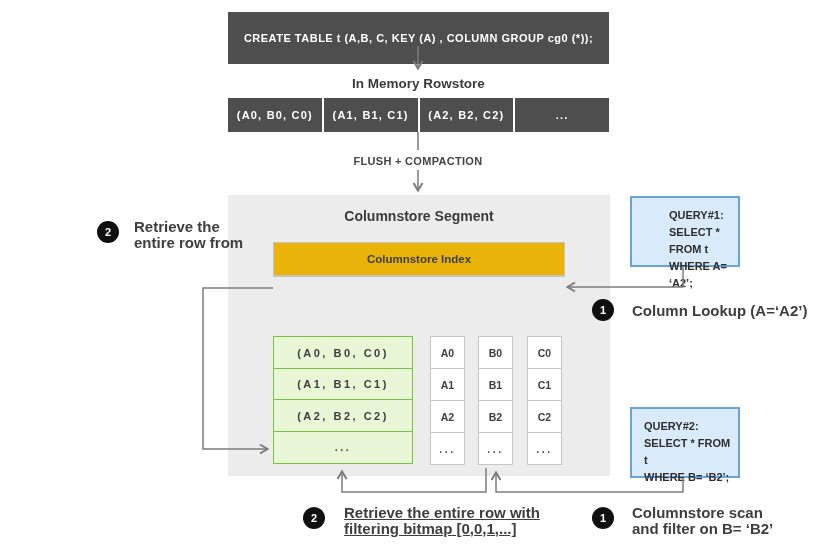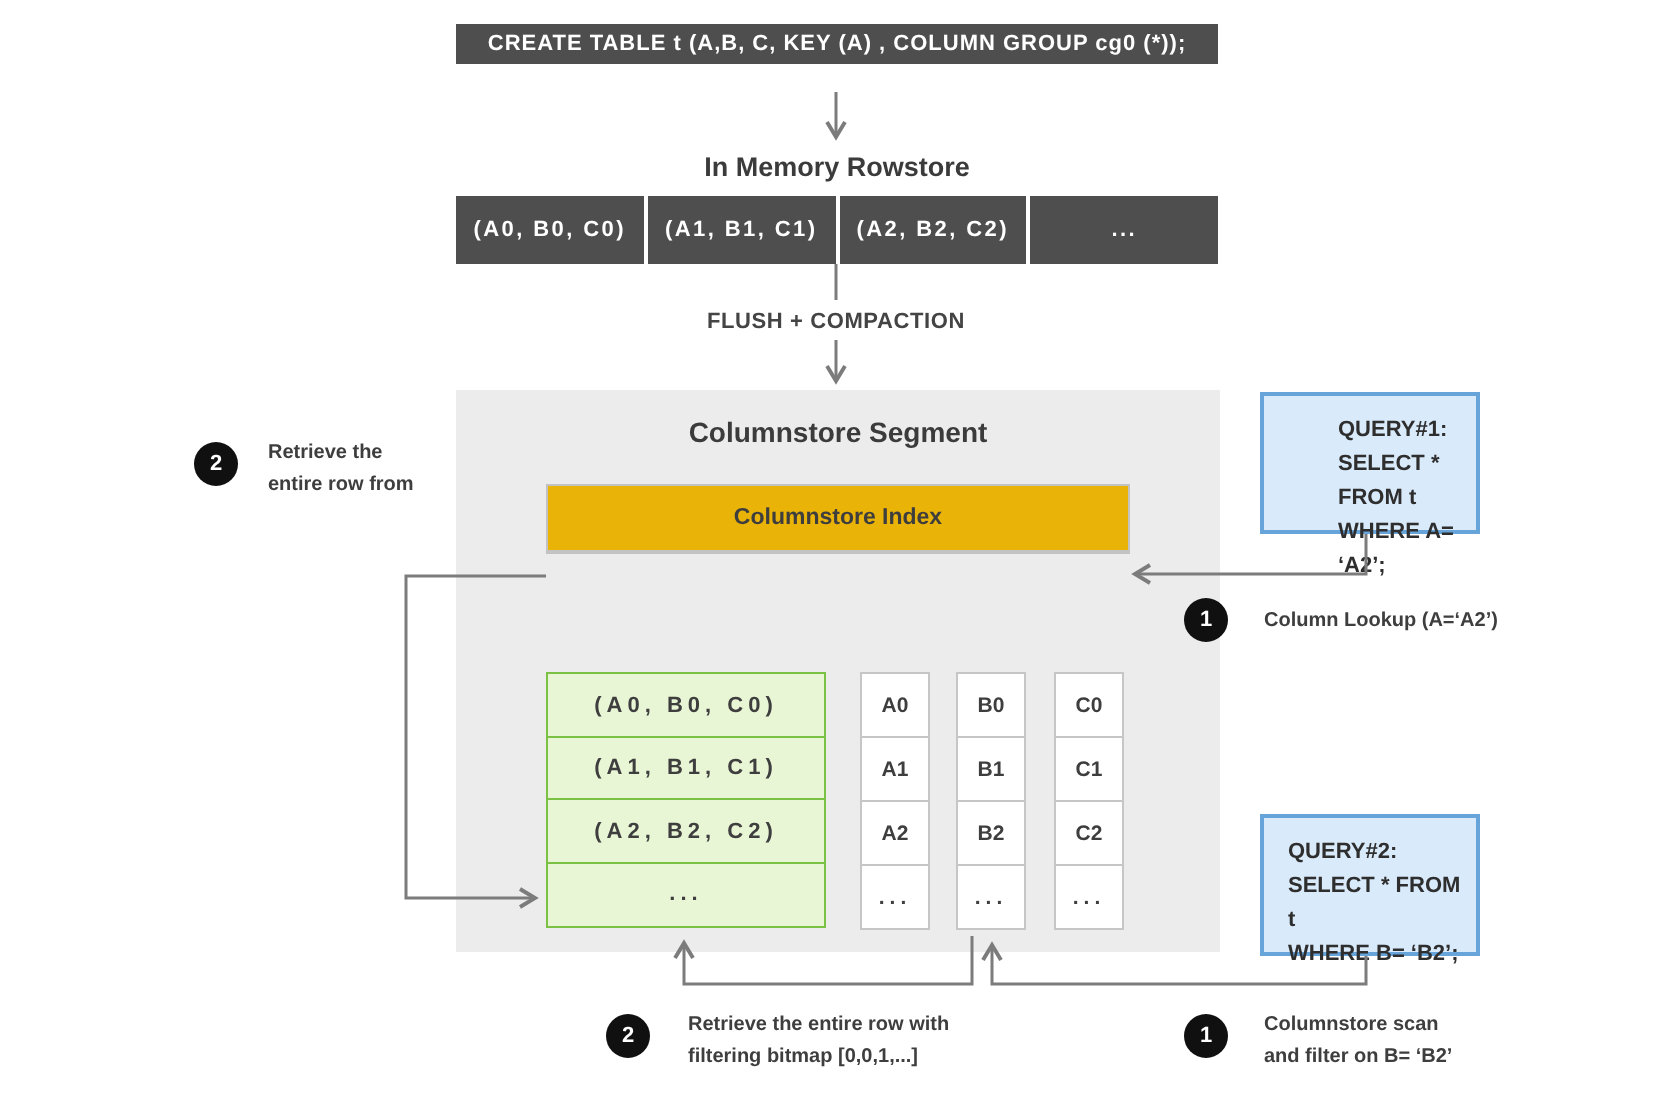--- a/index.html
+++ b/index.html
@@ -40,29 +40,29 @@
   .colcell:first-child{margin-top:0;}
   .dots{letter-spacing:2.5px;}
   .querybox{
     box-sizing:border-box;background:#d9eafa;border:2px solid #67a4da;
     padding:9px 6px 0 12px;font-weight:bold;font-size:11px;line-height:17px;color:#2e2e2e;
   }
   .circle{
     width:22px;height:22px;border-radius:50%;background:#101010;color:#ffffff;
     display:flex;align-items:center;justify-content:center;font-weight:bold;font-size:11px;
   }
-  .callout-text{font-weight:bold;font-size:10px;line-height:16px;color:#3e3e3e;}
+  .callout-text{font-weight:bold;font-size:15px;line-height:16px;color:#3e3e3e;}
   svg.wires{position:absolute;left:0;top:0;pointer-events:none;}
 </style>
 </head>
 <body>
 
 <div class="canvas">
 
-  <div class="abs darkbox" style="left:228px;top:12px;width:381px;height:20px;">
+  <div class="abs darkbox" style="left:228px;top:12px;width:381px;height:52px;">
     <span>CREATE TABLE  t (A,B, C, KEY (A) , COLUMN GROUP cg0 (*));</span>
   </div>
 
   <div class="abs heading" style="left:228px;top:76px;width:381px;font-size:13.5px;">In Memory Rowstore</div>
 
   <div class="abs rowbar" style="left:228px;top:98px;width:381px;height:34px;">
     <div class="cell">(A0, B0, C0)</div>
     <div class="cell">(A1, B1, C1)</div>
     <div class="cell">(A2, B2, C2)</div>
     <div class="cell dots">...</div>
@@ -120,21 +120,21 @@
   <div class="abs circle" style="left:97px;top:221px;">2</div>
   <div class="abs callout-text" style="left:134px;top:219px;width:120px;">
     <div>Retrieve the</div>
     <div>entire row from</div>
   </div>
 
   <div class="abs circle" style="left:592px;top:299px;">1</div>
   <div class="abs callout-text" style="left:632px;top:303px;width:180px;">Column Lookup (A=‘A2’)</div>
 
   <div class="abs circle" style="left:303px;top:507px;">2</div>
-  <div class="abs callout-text" style="left:344px;top:505px;width:200px;">
+  <div class="abs callout-text" style="left:344px;top:505px;width:200px;text-decoration:underline;">
     <div>Retrieve the entire row with</div>
     <div>filtering bitmap [0,0,1,...]</div>
   </div>
 
   <div class="abs circle" style="left:592px;top:507px;">1</div>
   <div class="abs callout-text" style="left:632px;top:505px;width:160px;">
     <div>Columnstore scan</div>
     <div>and filter on B= ‘B2’</div>
   </div>
 

